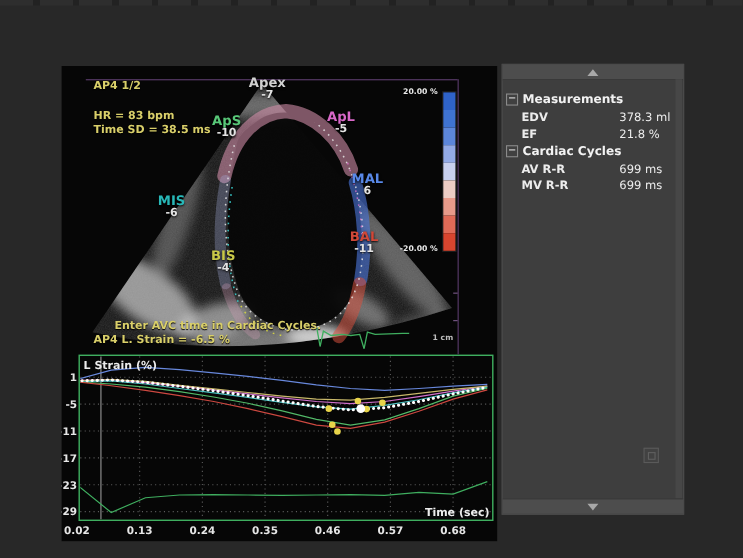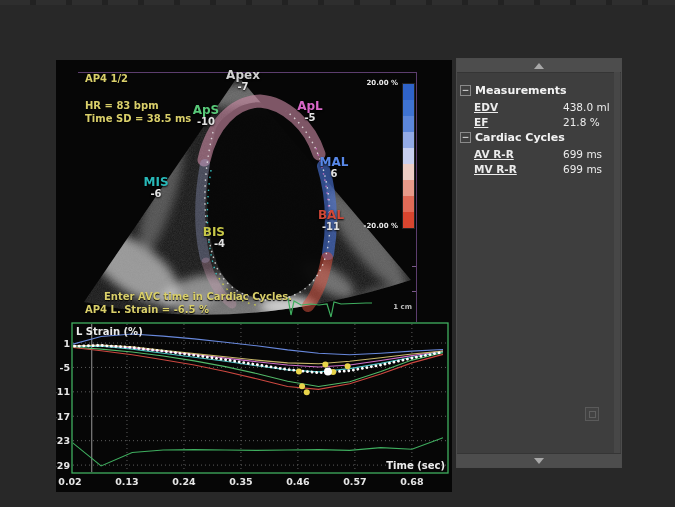--- a/index.html
+++ b/index.html
@@ -38,21 +38,21 @@
           border-bottom:6px solid #a8a8a8;}
   .tri-down{width:0;height:0;border-left:5px solid transparent;border-right:5px solid transparent;
             border-top:6px solid #a8a8a8;}
   #scrolltrack{position:absolute;right:1px;top:13px;width:6px;height:382px;background:#474747;}
   #pgroups{position:absolute;left:0;top:13px;width:158px;padding-top:10px;}
   .grp-h{display:flex;align-items:center;height:17px;padding-left:3px;color:#f2f2f2;
          font-weight:bold;font-size:11px;}
   .collapse{width:9px;height:9px;border:1px solid #8a8a8a;background:#404040;color:#cfcfcf;
             font-size:9px;line-height:8px;text-align:center;margin-right:4px;cursor:pointer;}
   .mrow{display:flex;height:15px;align-items:center;font-size:10.5px;color:#ececec;padding-left:17px;}
-  .mrow .lbl{width:89px;font-weight:bold;text-decoration:underline;}
+  .mrow .lbl{width:89px;font-weight:bold;}
   .mrow .val{font-weight:normal;}
   .win-ico{position:absolute;left:128px;top:348px;width:12px;height:12px;border:1px solid #5a5a5a;
            background:#424242;cursor:pointer;}
   .win-ico::after{content:"";position:absolute;left:3px;top:3px;width:5px;height:5px;
            border:1px solid #606060;}
 </style>
 </head>
 <body>
 
 <div id="top-strip"></div>
@@ -140,21 +140,21 @@
         <div class="seg-val">-5</div>
       </div>
       <div class="seg" style="left: 68px; top: 107px;">
         <div class="seg-name" style="color: rgb(40, 184, 184);">MIS</div>
         <div class="seg-val">-6</div>
       </div>
       <div class="seg" style="left: 246px; top: 87px;">
         <div class="seg-name" style="color: rgb(88, 136, 232);">MAL</div>
         <div class="seg-val">6</div>
       </div>
-      <div class="seg" style="left: 115px; top: 157px; text-align: right;">
+      <div class="seg" style="left: 115px; top: 157px;">
         <div class="seg-name" style="color: rgb(200, 200, 72);">BIS</div>
         <div class="seg-val">-4</div>
       </div>
       <div class="seg" style="left: 243px; top: 140px;">
         <div class="seg-name" style="color: rgb(208, 72, 56);">BAL</div>
         <div class="seg-val">-11</div>
       </div>
     </div>
 
   <svg id="chart" width="396" height="176" viewBox="0 0 396 176">
@@ -215,21 +215,21 @@
     <span class="tri-up"></span>
   </div>
   <div id="scrolltrack"></div>
   <div id="pgroups">
       <div class="grp-h">
         <span class="collapse">−</span>
         <span>Measurements</span>
       </div>
       <div class="mrow">
         <span class="lbl">EDV</span>
-        <span class="val">438.0 ml</span>
+        <span class="val">378.3 ml</span>
       </div>
       <div class="mrow">
         <span class="lbl">EF</span>
         <span class="val">21.8 %</span>
       </div>
       <div class="grp-h">
         <span class="collapse">−</span>
         <span>Cardiac Cycles</span>
       </div>
       <div class="mrow">

